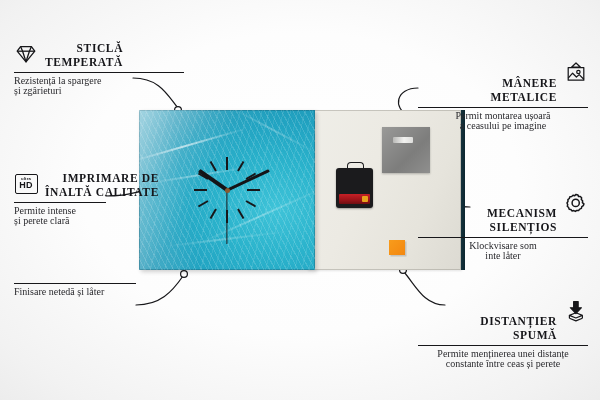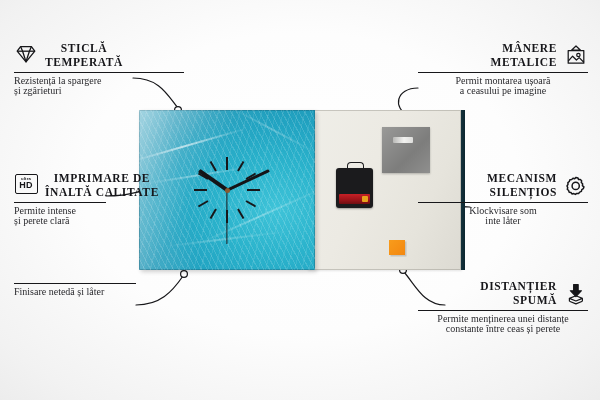--- a/index.html
+++ b/index.html
@@ -184,22 +184,22 @@
   .feature.right .head { justify-content: flex-end; }
   .feature .titles {
     font-family: "Liberation Serif", serif;
     font-weight: bold;
     font-size: 11.5px;
     line-height: 13.5px;
     letter-spacing: .6px;
     color: #16161a;
     text-transform: uppercase;
   }
-  .feature.left .titles { text-align: center; }
-  .feature.right .titles { text-align: right; }
+  .feature.left .titles { text-align: right; }
+  .feature.right .titles { text-align: right; margin-top: 35px; }
   .feature .rule {
     height: 0;
     border-top: 1.1px solid #17171a;
     margin-top: 3px;
   }
   .feature .desc {
     font-family: "Liberation Serif", serif;
     font-size: 10px;
     line-height: 10.4px;
     color: #2a2a2e;

